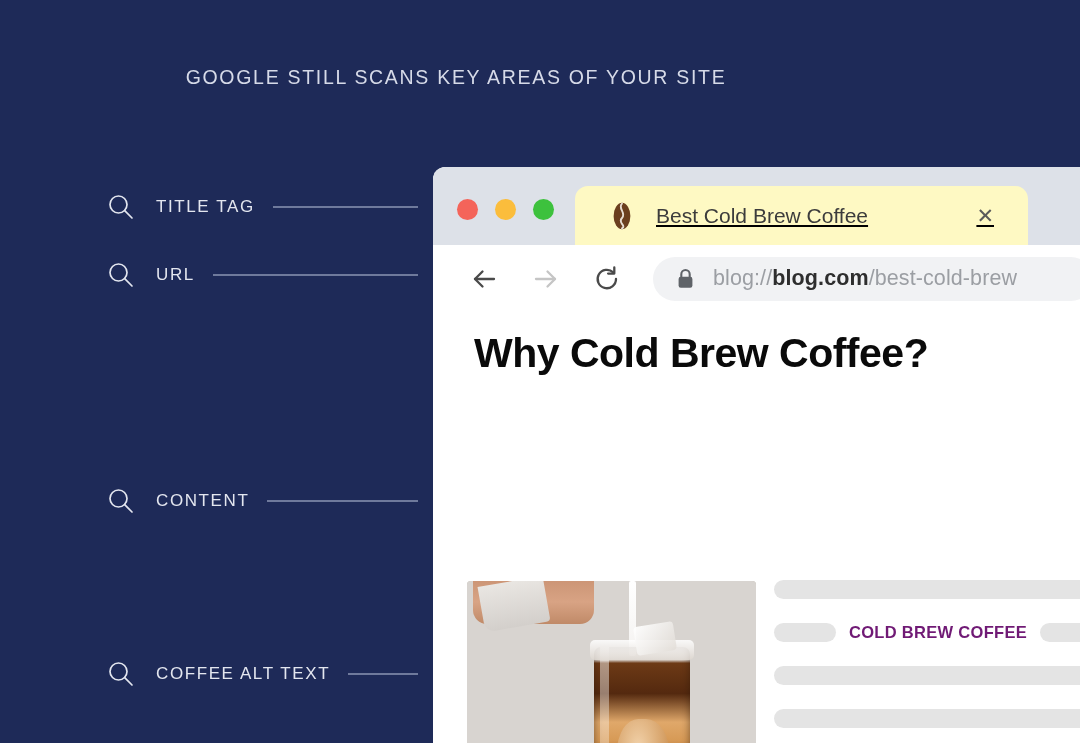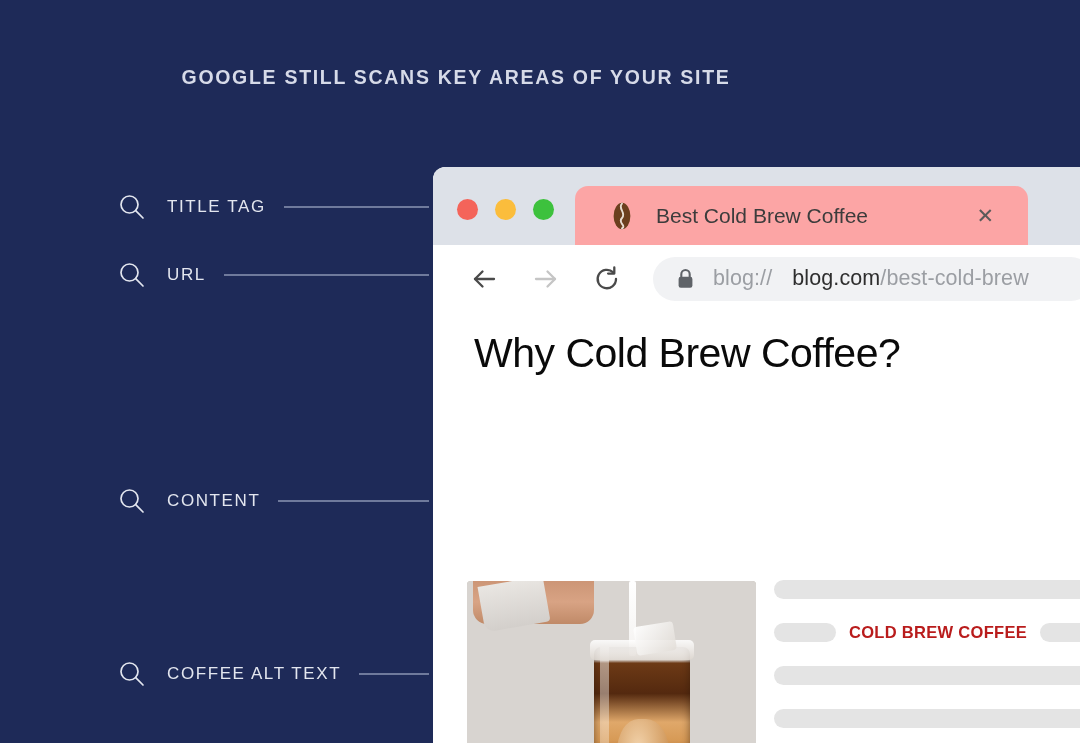--- a/index.html
+++ b/index.html
@@ -19,28 +19,28 @@
   
   .headline {
     position: absolute;
     top: 66px;
     left: 0;
     width: 912px;
     text-align: center;
     color: #d6dae8;
     font-size: 19.5px;
     letter-spacing: 1.7px;
-    font-weight: 700;
+    font-weight: 400;
     white-space: nowrap;
   }
 
   
   .scan-list {
     position: absolute;
-    left: 11px;
+    left: 0;
     top: 160px;
     width: 433px;
     height: 583px;
   }
   .scan-row {
     position: absolute;
     left: 0;
     width: 433px;
     height: 34px;
     display: flex;
@@ -104,25 +104,26 @@
   .dot.red    { background: #f4645a; }
   .dot.yellow { background: #fbbd3c; }
   .dot.green  { background: #3dc13d; }
 
   .tab {
     position: absolute;
     left: 142px;
     top: 19px;
     width: 453px;
     height: 59px;
-    background: #fca5a5;
+    background: #fef9c3;
     border-top-left-radius: 13px;
     border-top-right-radius: 13px;
     display: flex;
     align-items: center;
+    text-decoration: underline;
   }
   .favicon { margin-left: 34px; width: 26px; height: 30px; flex: 0 0 auto; display:block; }
   .tab-title {
     margin-left: 21px;
     font-size: 21px;
     color: #3c3c3c;
     white-space: nowrap;
     overflow: hidden;
     flex: 1 1 auto;
   }
@@ -159,35 +160,35 @@
     overflow: hidden;
   }
   .lock-ico { margin-left: 24px; width: 17px; height: 21px; flex: 0 0 auto; display:block; }
   .url-text {
     margin-left: 19px;
     font-size: 21.5px;
     color: #9b9ea3;
     white-space: nowrap;
     letter-spacing: 0.1px;
   }
-  .url-text b { color: #2e2e2e; font-weight: 400; margin-left: 20px; }
+  .url-text b { color: #2e2e2e; font-weight: 700; }
 
   
   .page {
     position: relative;
     height: 455px;
     background: #ffffff;
     padding: 0 0 0 0;
   }
   .page-h1 {
     position: absolute;
     top: 18px;
     left: 41px;
     font-size: 41px;
-    font-weight: normal;
+    font-weight: bold;
     color: #0a0a0a;
     letter-spacing: -0.5px;
     white-space: nowrap;
   }
 
   
   .photo-card {
     position: absolute;
     left: 34px;
     top: 269px;
@@ -303,21 +304,21 @@
     margin-bottom: 24px;
   }
   .bar {
     height: 19px;
     background: #e4e4e4;
     border-radius: 10px;
     flex: 0 0 auto;
   }
   .bar.grow { flex: 1 1 auto; }
   .link {
-    color: #b91c1c;
+    color: #701a75;
     font-size: 16.5px;
     font-weight: bold;
     letter-spacing: 0.3px;
     white-space: nowrap;
     flex: 0 0 auto;
   }
   .gap { width: 13px; flex: 0 0 auto; }
 </style>
 </head>
 <body>

